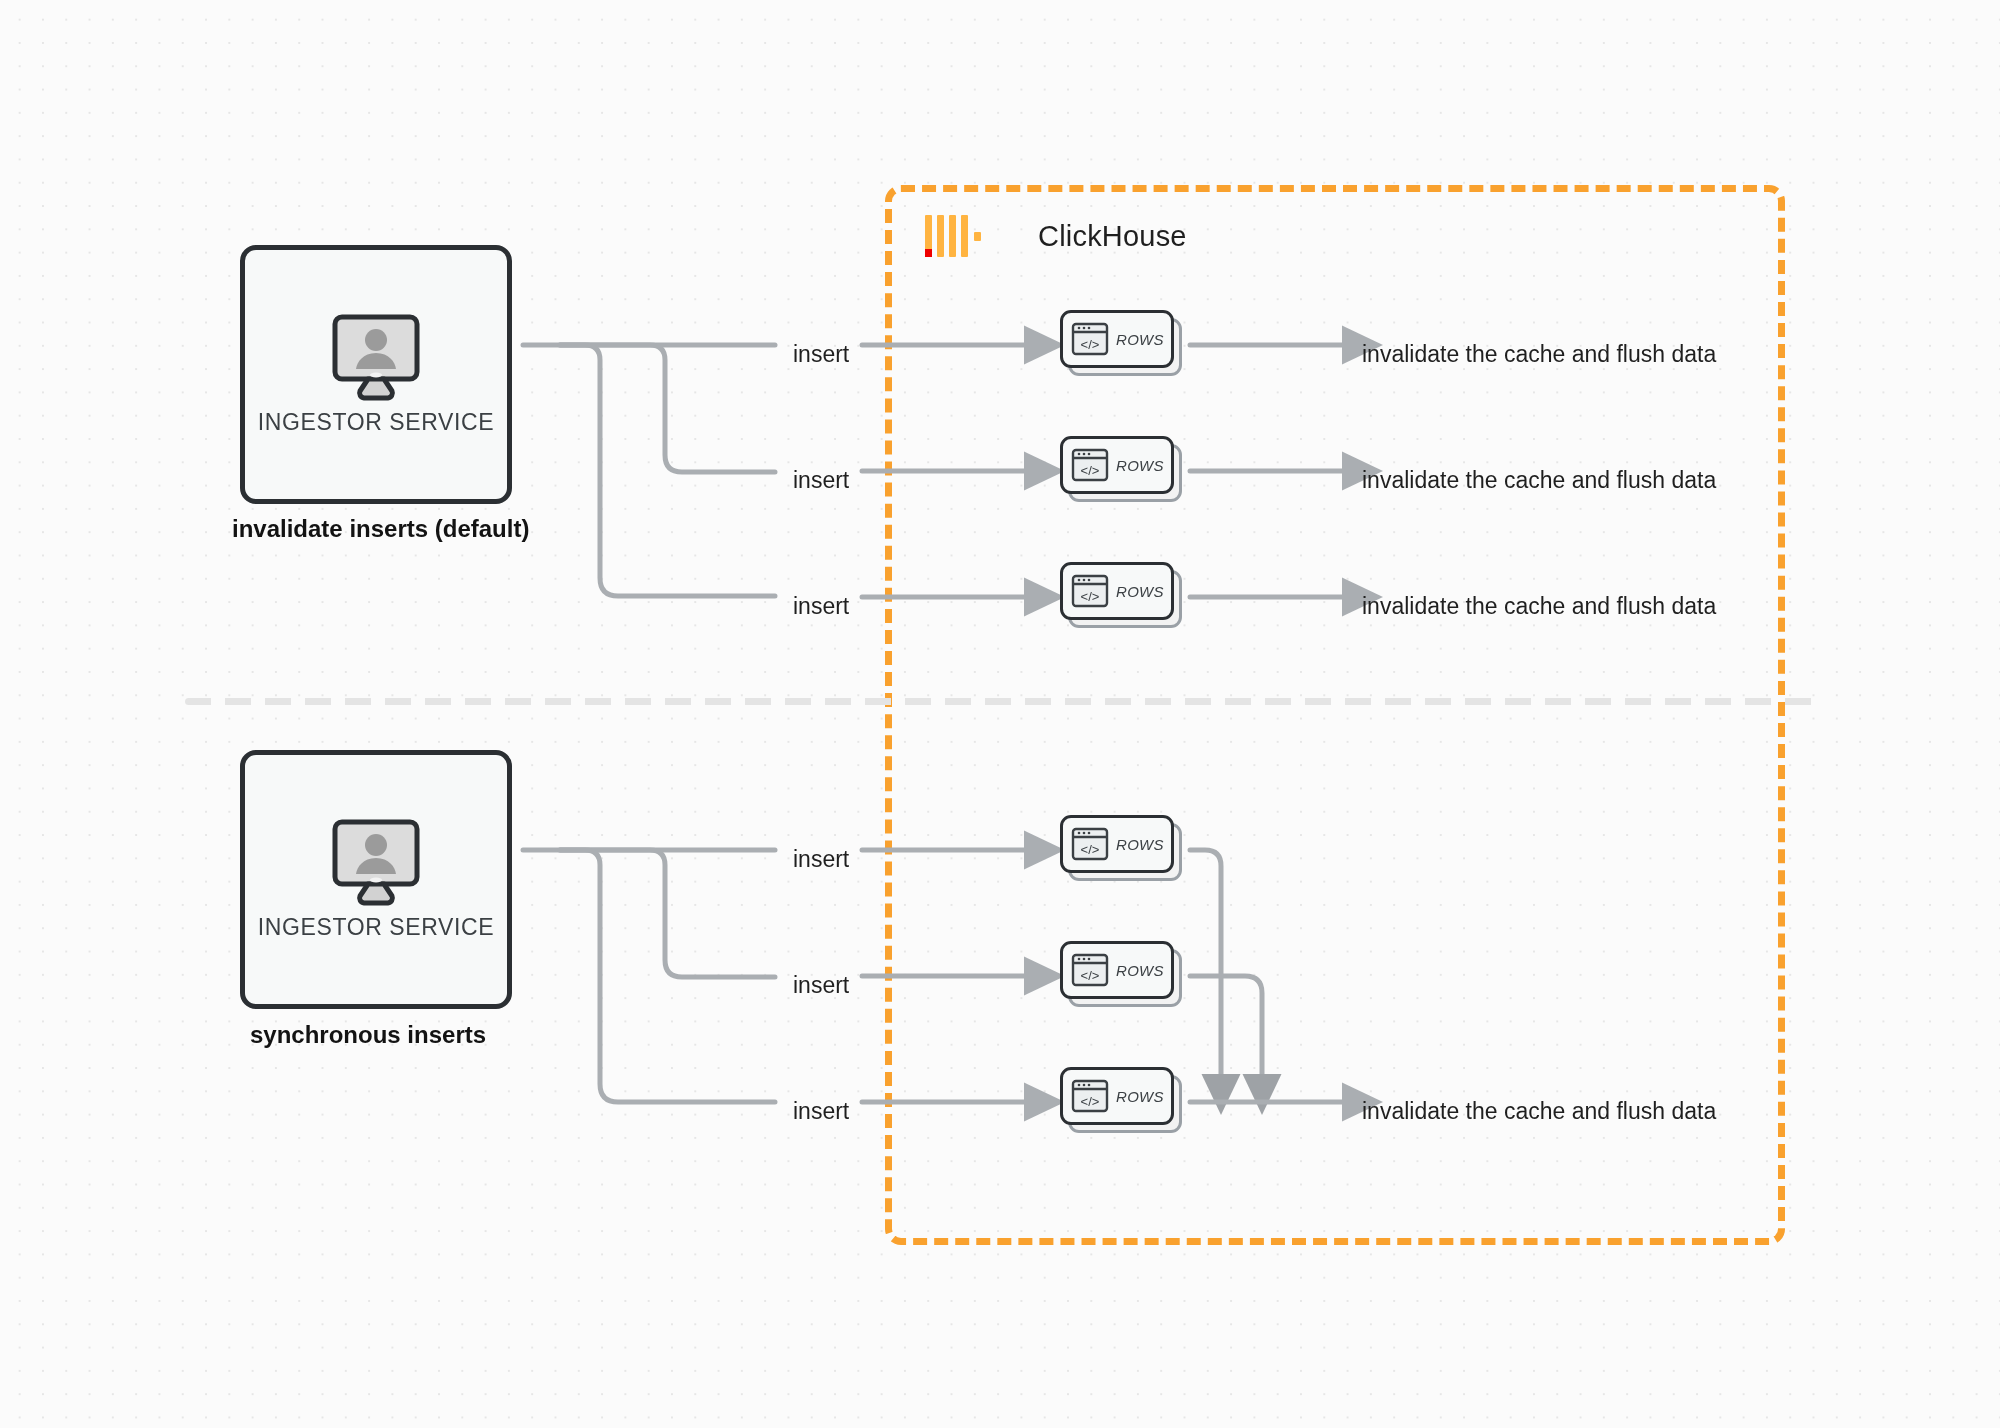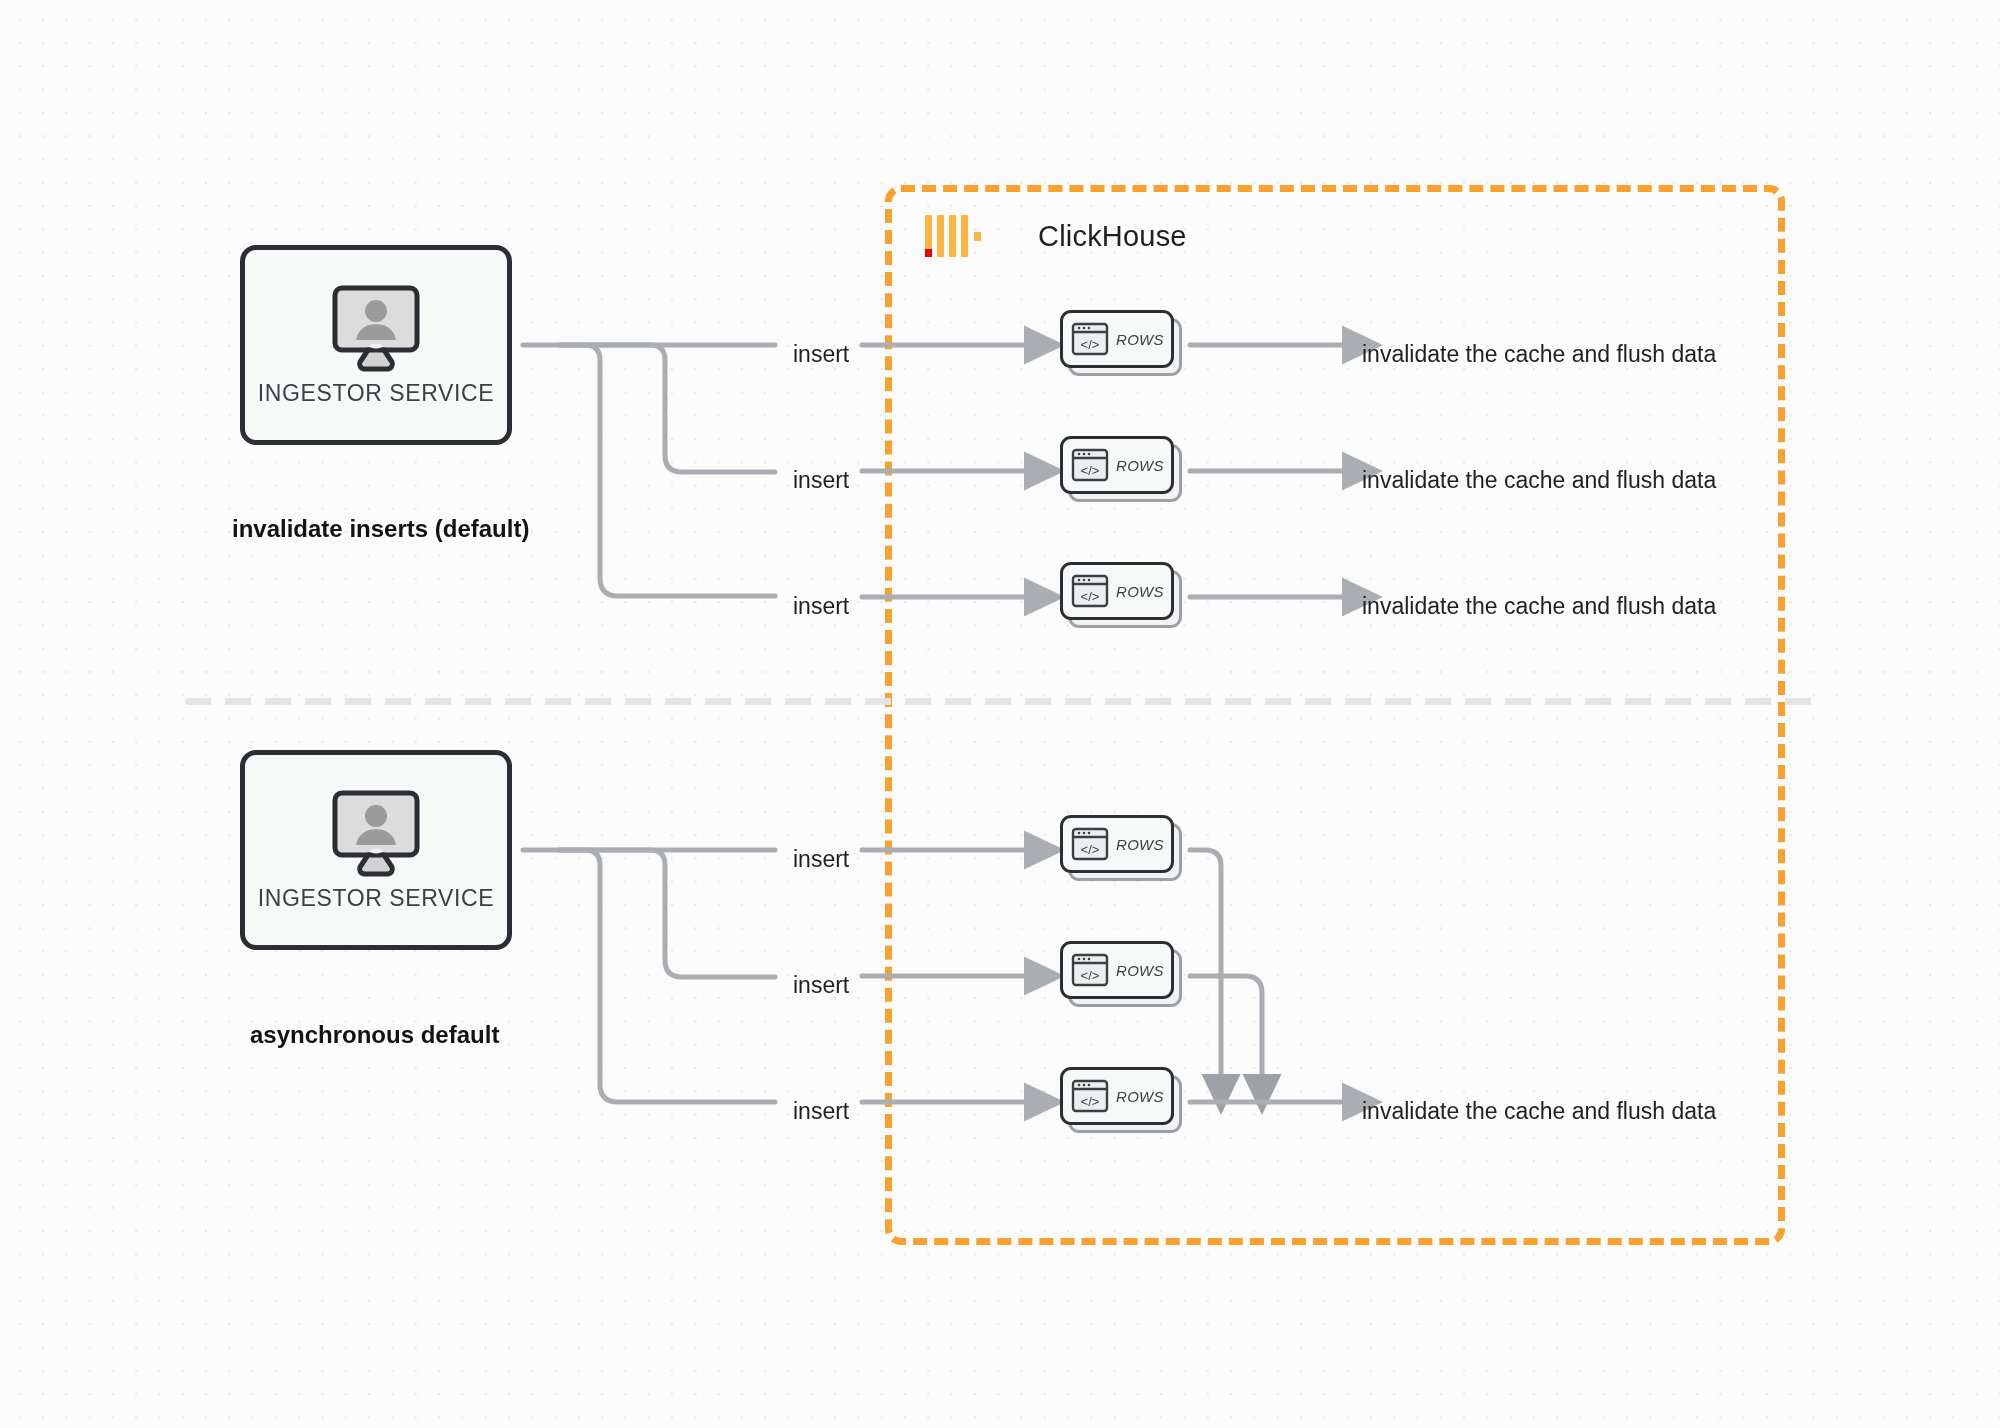--- a/index.html
+++ b/index.html
@@ -88,21 +88,21 @@
     color: #1f1f1f;
     letter-spacing: 0.2px;
     white-space: nowrap;
     margin-left: 46px;
   }
 
   
   .svc {
     position: absolute;
     width: 272px;
-    height: 200px;
+    height: 259px;
     background: #f7f9f9;
     border: 5px solid #2b2f33;
     border-radius: 16px;
     box-sizing: border-box;
     display: flex;
     flex-direction: column;
     align-items: center;
     justify-content: center;
   }
   .svc-label {
@@ -263,21 +263,21 @@
   <div class="svc" style="left:240px; top:750px;">
     <svg class="monitor" viewBox="0 0 104 88" fill="none">
       <rect x="11" y="4" width="82" height="62" rx="7" fill="#dcdcdc" stroke="#2b2f33" stroke-width="5"></rect>
       <path d="M44 66 h16 l8 12 a5 5 0 0 1 -4 7 h-24 a5 5 0 0 1 -4 -7 z" fill="#d2d2d2" stroke="#2b2f33" stroke-width="5" stroke-linejoin="round"></path>
       <ellipse cx="52" cy="62" rx="6" ry="2.4" fill="#f2f2f2"></ellipse>
       <circle cx="52" cy="27" r="11" fill="#9b9b9b"></circle>
       <path d="M52 40 c-13 0 -19 9 -20 16 h40 c-1 -7 -7 -16 -20 -16 z" fill="#9b9b9b"></path>
     </svg>
     <div class="svc-label">INGESTOR SERVICE</div>
   </div>
-  <div class="caption" style="left:250px; top:1021px;">asynchronous default</div>
+  <div class="caption" style="left:250px; top:1021px;">synchronous inserts</div>
 
   <div class="flow-text" style="left:793px; top:333px;">insert</div>
   <div class="flow-text" style="left:793px; top:459px;">insert</div>
   <div class="flow-text" style="left:793px; top:585px;">insert</div>
 
   <div class="rows-card" style="left:1060px; top:310px;">
     <div class="shadow"></div>
     <div class="front">
       <svg class="win-icon" viewBox="0 0 38 34" fill="none">
         <rect x="2" y="2" width="34" height="30" rx="3" fill="#eceff0" stroke="#3b4044" stroke-width="2.4"></rect>

